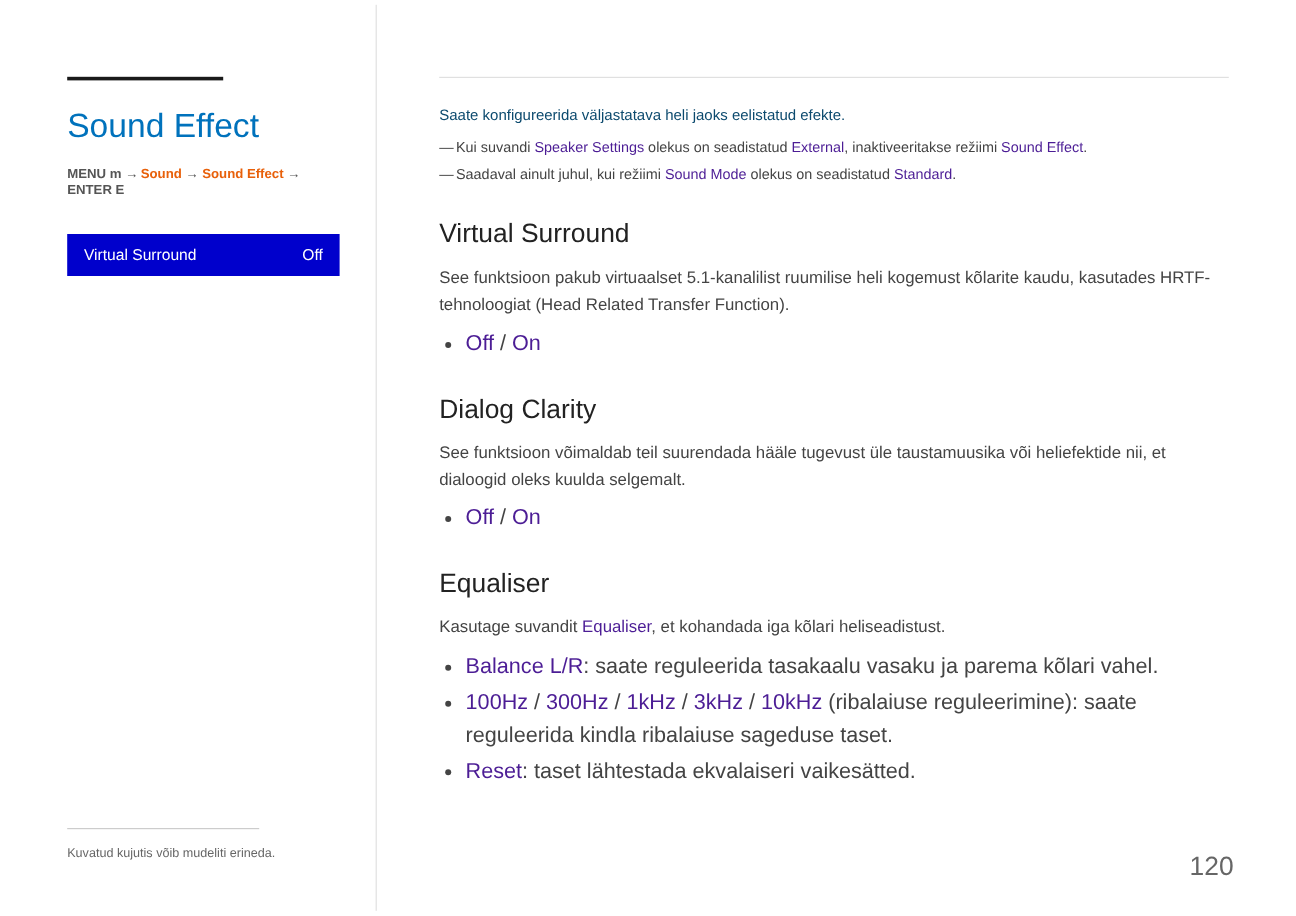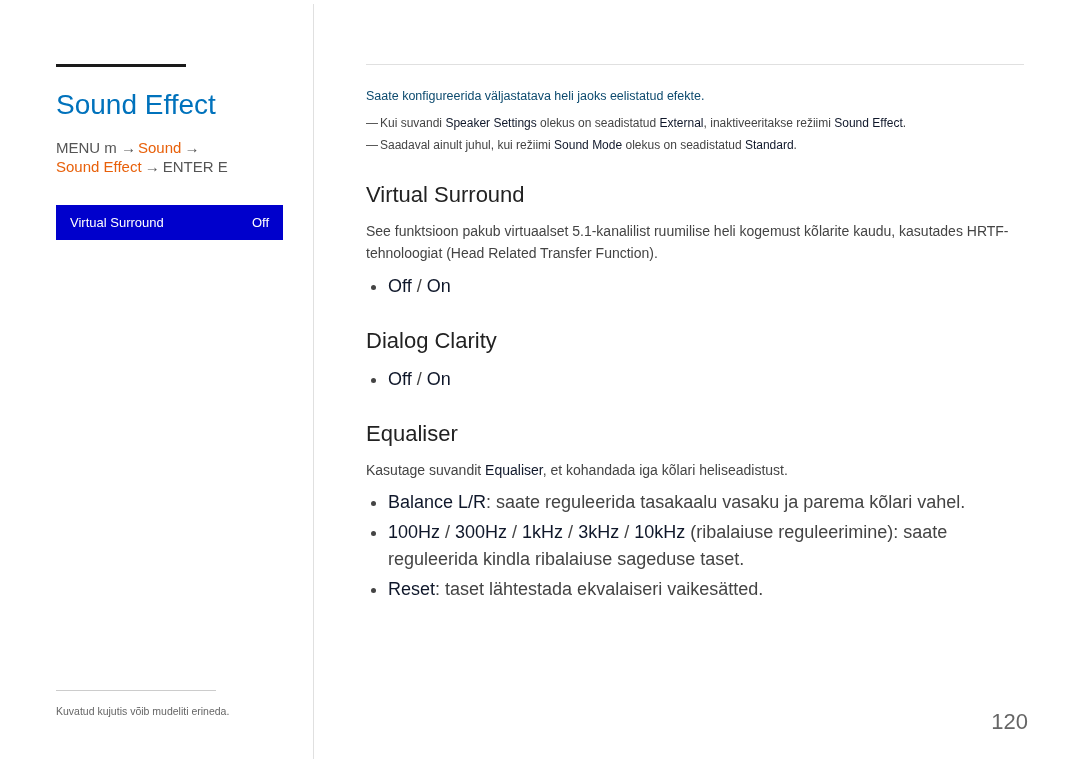--- a/index.html
+++ b/index.html
@@ -37,27 +37,28 @@
     }
 
     .page-title {
       font-size: 28px;
       font-weight: 400;
       color: #0072bc;
       margin-bottom: 18px;
     }
 
     .breadcrumb {
-      font-size: 15px;
+      font-size: 11px;
       color: #555;
       margin-bottom: 30px;
       display: flex;
       align-items: flex-end;
       flex-wrap: wrap;
       gap: 2px;
+      font-weight: bold;
     }
 
     .breadcrumb .bc-text {
       color: #555;
     }
 
     .breadcrumb .bc-link {
       color: #e8600a;
     }
 
@@ -141,21 +142,21 @@
       line-height: 1.5;
     }
 
     .intro-list li::before {
       content: '―';
       position: absolute;
       left: 0;
       color: #444;
     }
 
-    .orange { color: #0f172a; }
+    .orange { color: #4c1d95; }
 
     
     .section-title {
       font-size: 22px;
       font-weight: 400;
       color: #222;
       margin-top: 28px;
       margin-bottom: 12px;
     }
 
@@ -238,20 +239,21 @@
     <p class="section-body">See funktsioon pakub virtuaalset 5.1-kanalilist ruumilise heli kogemust kõlarite kaudu, kasutades HRTF-tehnoloogiat (Head Related Transfer Function).</p>
     <ul class="section-list">
       <li>
         <span class="orange">Off</span>
         <span> / </span>
         <span class="orange">On</span>
       </li>
     </ul>
 
     <h2 class="section-title">Dialog Clarity</h2>
+    <p class="section-body">See funktsioon võimaldab teil suurendada hääle tugevust üle taustamuusika või heliefektide nii, et dialoogid oleks kuulda selgemalt.</p>
     <ul class="section-list">
       <li>
         <span class="orange">Off</span>
         <span> / </span>
         <span class="orange">On</span>
       </li>
     </ul>
 
     <h2 class="section-title">Equaliser</h2>
     <p class="section-body">

